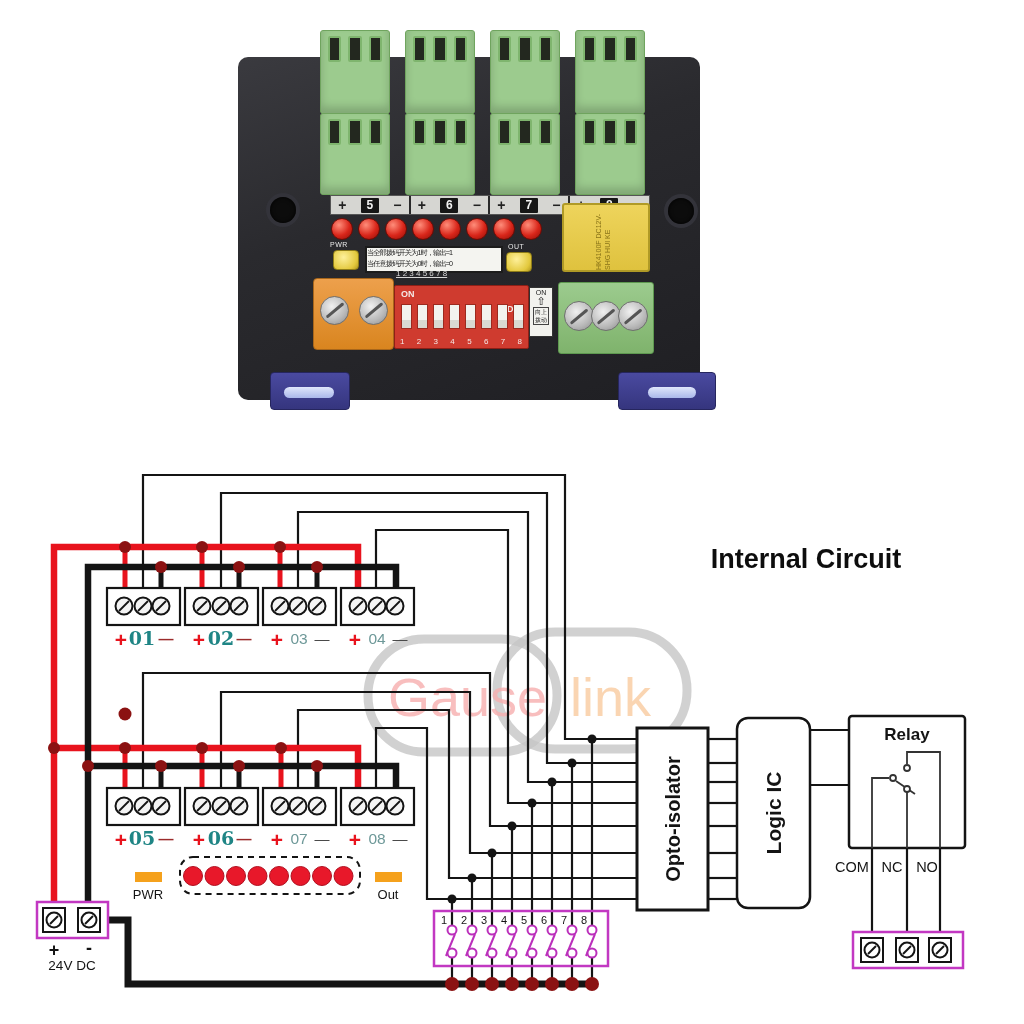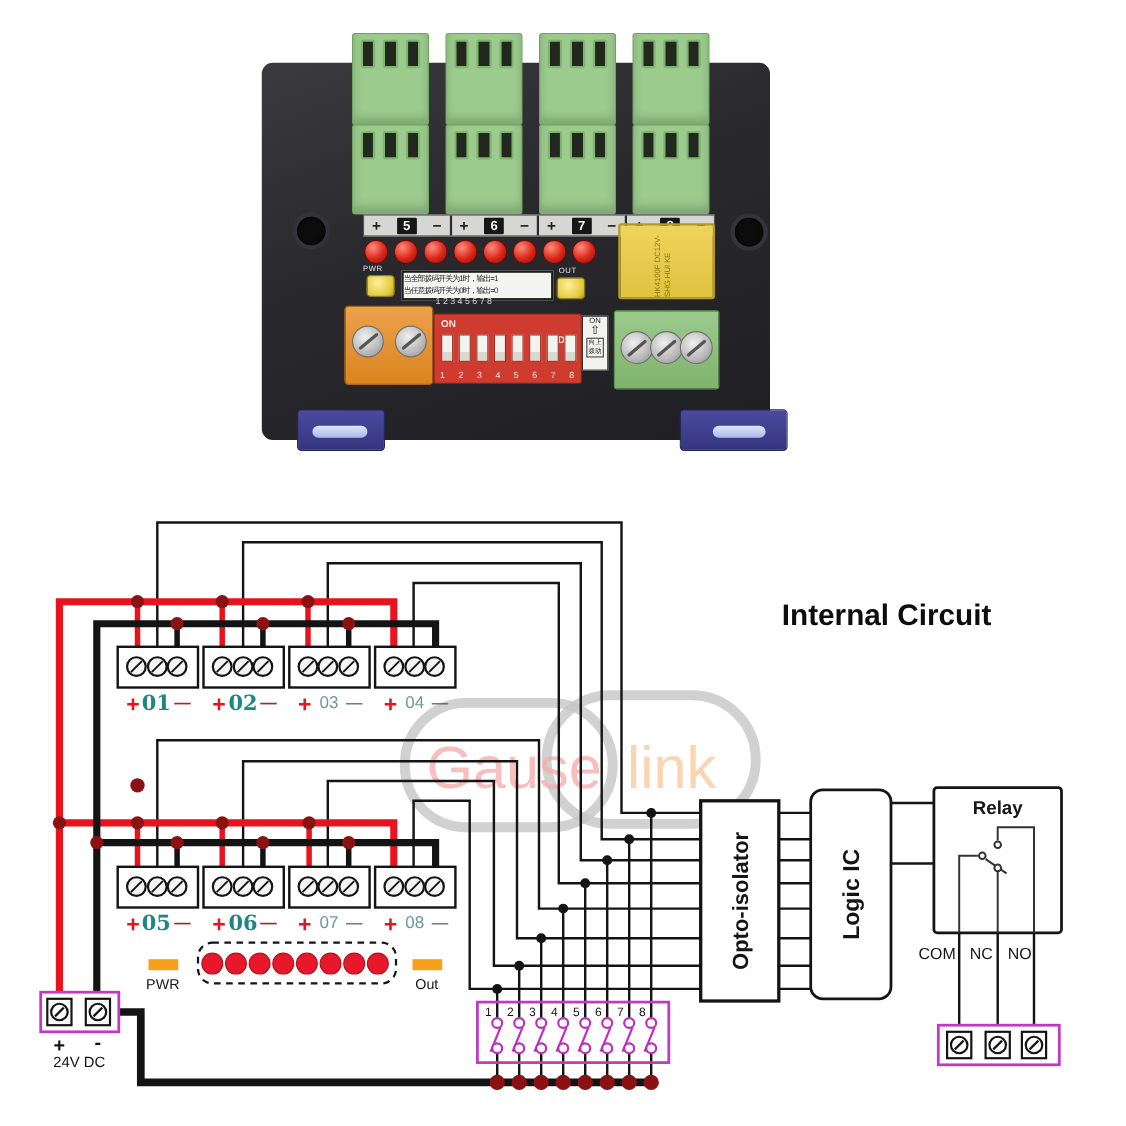--- a/index.html
+++ b/index.html
@@ -23,21 +23,21 @@
   #info-label div{font-size:8px;line-height:11px;color:#222;white-space:nowrap;letter-spacing:-1px;transform:scale(.9);transform-origin:0 0;}
   #photo-relay{left:562px;top:203px;width:88px;height:69px;background:linear-gradient(180deg,#eed45c,#dfc23e);border:2px solid #b09a26;border-radius:3px;box-sizing:border-box;overflow:hidden;}
   #photo-relay span{position:absolute;left:30px;top:4px;writing-mode:vertical-rl;transform:rotate(180deg);font-size:7px;color:#8a7418;letter-spacing:0;line-height:9px;}
   #orange-term{left:313px;top:278px;width:79px;height:70px;background:linear-gradient(180deg,#eda04c,#d9851f);border:1px solid #a8661a;border-radius:4px;}
   .screwc{border-radius:50%;background:radial-gradient(circle at 40% 35%,#f0f0f0,#b9b9b9 60%,#8a8a8a);border:1px solid #6f6f6f;position:absolute;}
   .screwc:after{content:"";position:absolute;left:10%;top:45%;width:80%;height:10%;background:#555;transform:rotate(-40deg);border-radius:2px;}
   #photo-dip{left:394px;top:285px;width:133px;height:62px;background:#cf3b2f;border:1px solid #8e1f16;border-radius:2px;}
   #photo-dip .sw{position:absolute;top:18px;width:9px;height:23px;background:#f3f3ef;border:1px solid #9c2a1f;box-shadow:inset 0 -8px 0 #d9d9d2;}
   .dipword{position:absolute;color:#f5e9e7;font-size:9px;font-weight:bold;}
   #dipnums{position:absolute;left:5px;bottom:2px;width:122px;display:flex;justify-content:space-between;color:#f5e9e7;font-size:8px;}
-  #boardnums{left:396px;top:269px;width:128px;display:flex;justify-content:space-between;color:#d8d8d8;font-size:8px;}
+  #boardnums{left:396px;top:269px;width:128px;display:flex;justify-content:space-between;color:#d8d8d8;font-size:8px;text-decoration:underline;}
   #uplabel{left:529px;top:287px;width:24px;height:50px;background:#f2f2ee;border:1px solid #333;box-sizing:border-box;text-align:center;font-size:7px;color:#222;line-height:9px;}
   #green3{left:558px;top:282px;width:94px;height:70px;background:linear-gradient(180deg,#9ccb8e,#7fb36c);border:1px solid #5e9950;border-radius:3px;}
   .dinclip{background:linear-gradient(180deg,#4a4aa0,#35357e);border:1px solid #26265e;border-radius:4px;}
   .dinslot{background:linear-gradient(180deg,#dfe6fb,#aab8ea);border-radius:6px;}
   
   svg text{font-family:"Liberation Sans",sans-serif;}
   .serifnum{font-family:"DejaVu Serif",serif;}
 </style>
 </head>
 <body>

